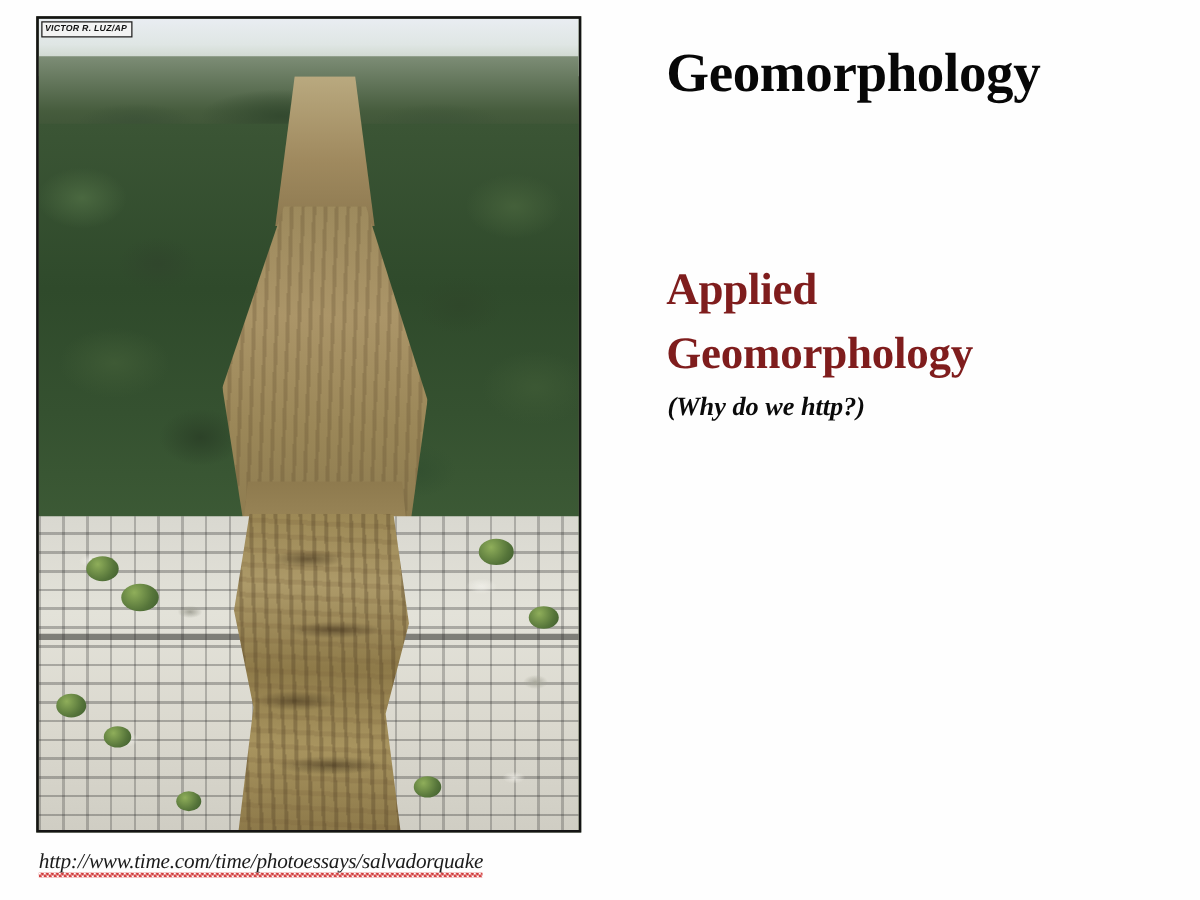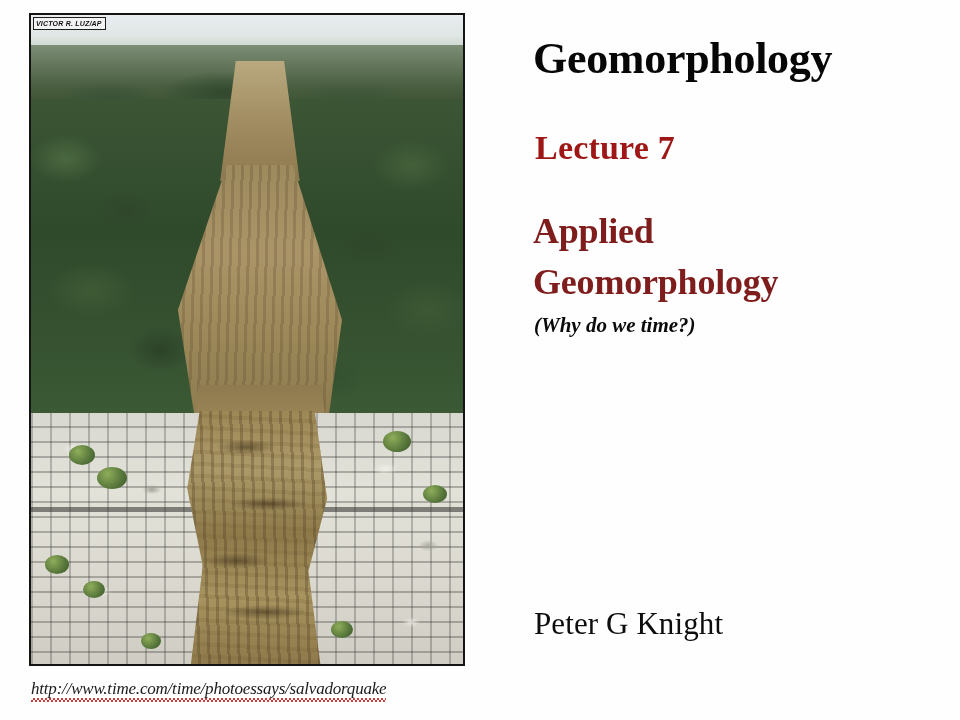--- a/index.html
+++ b/index.html
@@ -344,25 +344,23 @@
 
     <div id="photo-source">
       <span class="squiggle">http://www.time.com/time/photoessays/salvadorquake</span>
     </div>
   </div>
 
   <div id="text-block">
 
     <div id="main-title">Geomorphology</div>
 
-    <div id="lecture-number">Lecture 7</div>
 
     <div id="subtitle">
       <span class="ln">Applied</span>
       <span class="ln">Geomorphology</span>
     </div>
 
-    <div id="subtitle-note">(Why do we time?)</div>
-
-    <div id="author">Peter G Knight</div>
+    <div id="subtitle-note">(Why do we http?)</div>
+
   </div>
 
 </div>
 
 </body></html>

